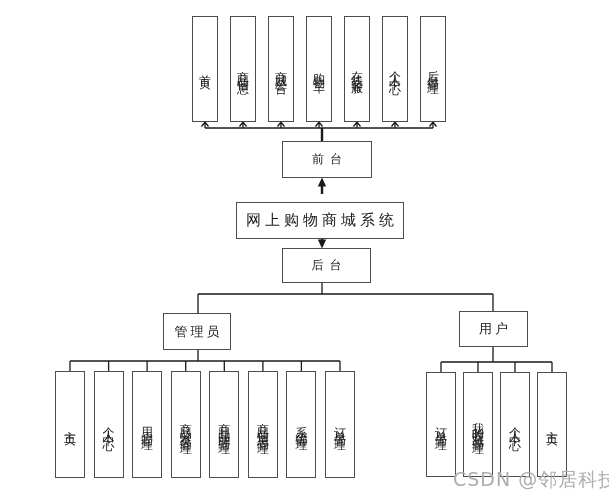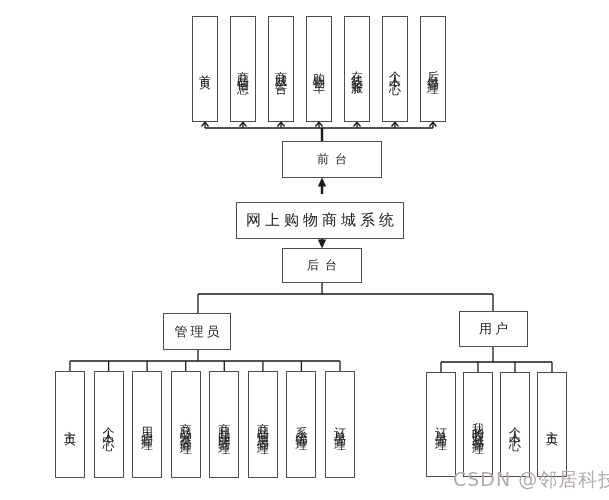--- a/index.html
+++ b/index.html
@@ -126,29 +126,29 @@
   <div class="node" style="left:344px;top:16px;width:26px;height:106px">
     <span class="vtext">在线客服</span>
   </div>
   <div class="node" style="left:382px;top:16px;width:26px;height:106px">
     <span class="vtext">个人中心</span>
   </div>
   <div class="node" style="left:420px;top:16px;width:26px;height:106px">
     <span class="vtext">后台管理</span>
   </div>
 
-  <div class="node" style="left:282px;top:141px;width:100px;height:37px">
+  <div class="node" style="left:282px;top:141px;width:90px;height:37px">
     <span class="htext">前台</span>
   </div>
 
   <div class="node root-node" style="left:236px;top:202px;width:168px;height:37px">
     <span class="roottext">网上购物商城系统</span>
   </div>
 
-  <div class="node" style="left:282px;top:248px;width:80px;height:35px">
+  <div class="node" style="left:282px;top:248px;width:89px;height:35px">
     <span class="htext">后台</span>
   </div>
 
   <div class="node" style="left:163px;top:313px;width:68px;height:37px">
     <span class="roletext">管理员</span>
   </div>
   <div class="node" style="left:459px;top:311px;width:69px;height:36px">
     <span class="roletext">用户</span>
   </div>
 

